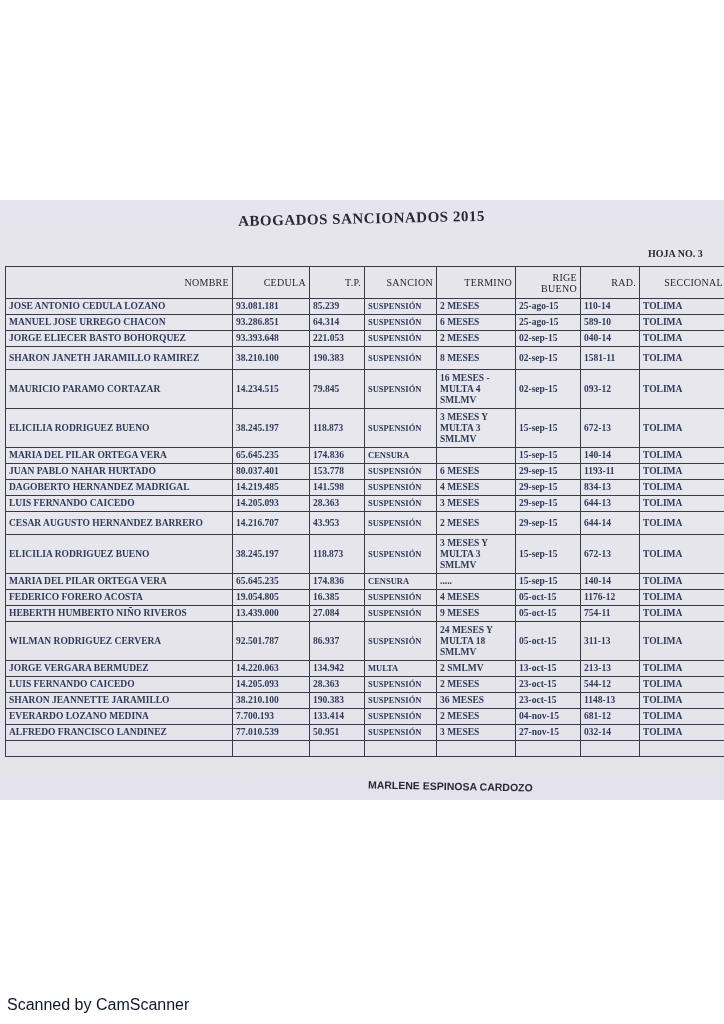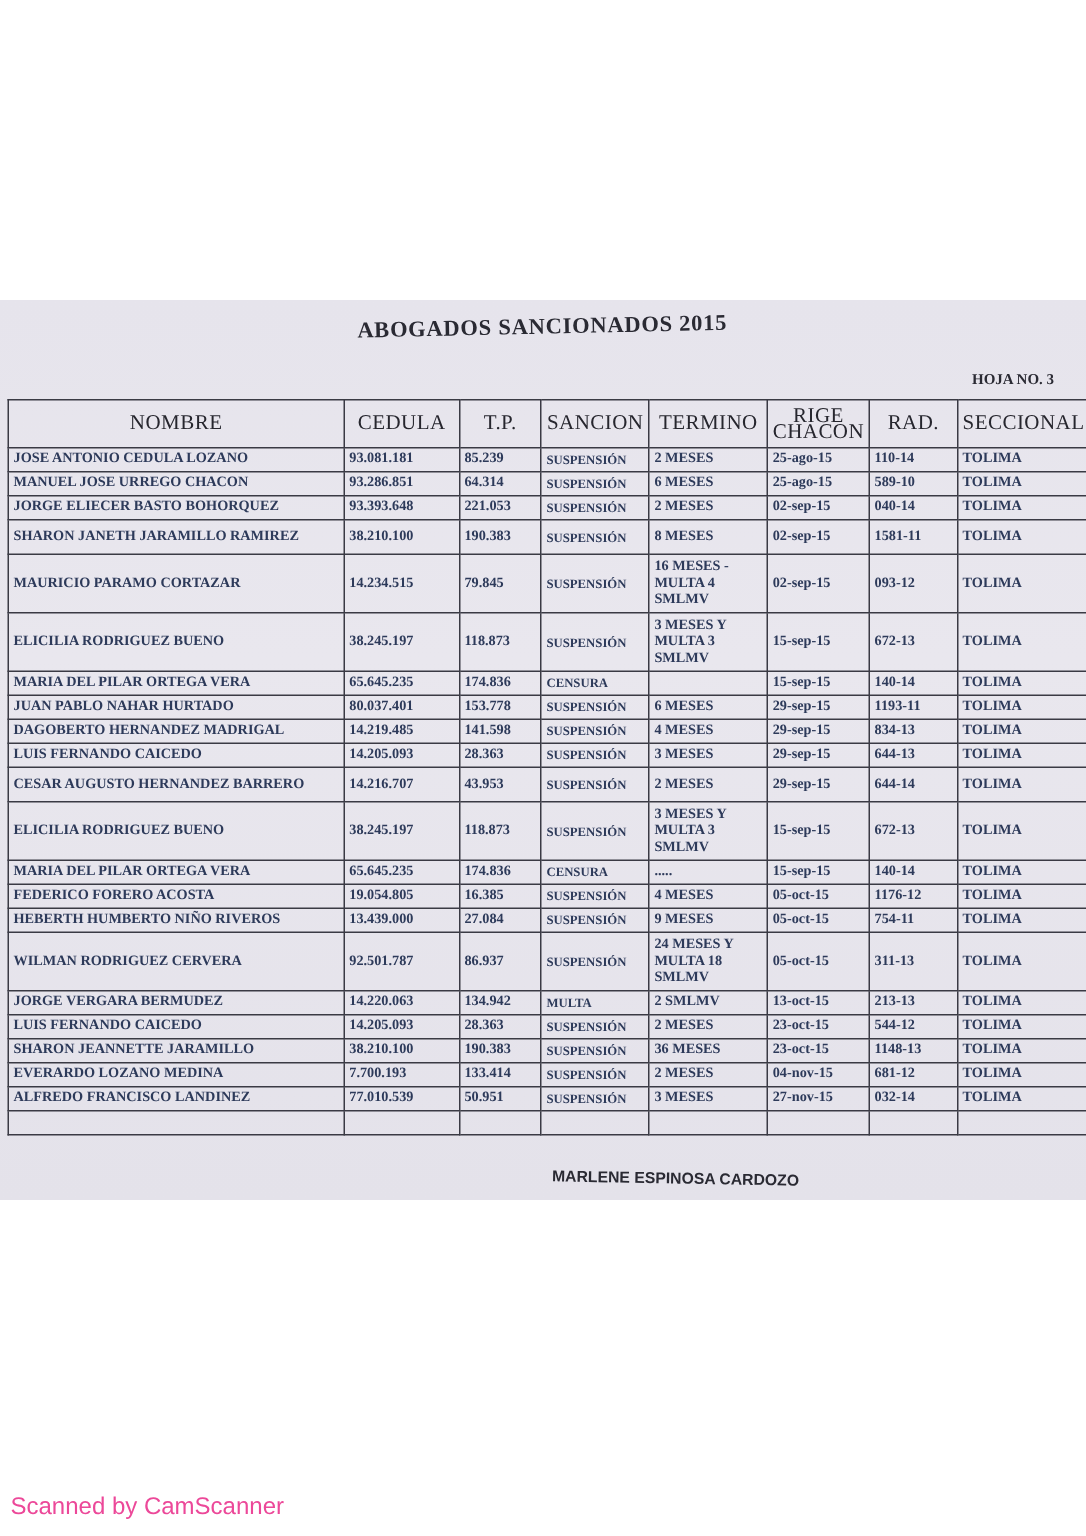--- a/index.html
+++ b/index.html
@@ -19,60 +19,60 @@
       position: absolute; left: 648px; top: 248px; font-size: 10px; font-weight: bold; color: #2a2a33;
     }
     table.sanc {
       position: absolute; left: 5px; top: 266px; width: 722px; border-collapse: collapse;
       font-size: 9.5px; font-weight: bold; color: #2d3a5a;
     }
     table.sanc th, table.sanc td {
       border: 1px solid #3a3a44; padding: 1px 3px; vertical-align: middle; line-height: 11px;
     }
     table.sanc th {
-      font-size: 14px; font-weight: normal; color: #26262e; text-align: center; height: 29px;
+      font-size: 10px; font-weight: normal; color: #26262e; text-align: right; height: 29px;
       letter-spacing: 0.3px;
     }
     table.sanc td.nombre { width: 220px; }
     table.sanc td.cedula { width: 70px; margin-top: 42px; }
     table.sanc td.tp { width: 48px; }
     table.sanc td.sancion { width: 65px; font-size: 8.5px; }
     table.sanc td.termino { width: 72px; margin-top: 16px; }
     table.sanc td.rige { width: 58px; }
     table.sanc td.rad { width: 52px; }
     table.sanc tr.tall td { height: 36px; }
     table.sanc tr.mid td { height: 20px; }
     table.sanc tr.norm td { height: 13px; }
     table.sanc tr.blank td { height: 13px; }
     .signer {
       position: absolute; left: 368px; top: 780px; font-family: "Liberation Sans", sans-serif;
       font-size: 10.5px; font-weight: bold; color: #2a2a33; transform: rotate(1deg);
     }
     .footer {
       position: absolute; left: 7px; top: 996px; font-family: "Liberation Sans", sans-serif;
-      font-size: 16px; color: #ec4899;
+      font-size: 16px; color: #0f172a;
     }
   </style>
 </head>
 <body>
 
 <div class="paper"></div>
 
 <div class="title">ABOGADOS SANCIONADOS 2015</div>
 <div class="hoja">HOJA NO. 3</div>
 
 <table class="sanc">
   <thead>
     <tr>
       <th>NOMBRE</th>
       <th>CEDULA</th>
       <th>T.P.</th>
       <th>SANCION</th>
       <th>TERMINO</th>
-      <th>RIGE CHACON</th>
+      <th>RIGE BUENO</th>
       <th>RAD.</th>
       <th>SECCIONAL</th>
     </tr>
   </thead>
   <tbody id="table-body">
       <tr class="norm">
         <td class="nombre">JOSE ANTONIO CEDULA LOZANO</td>
         <td class="cedula">93.081.181</td>
         <td class="tp">85.239</td>
         <td class="sancion">SUSPENSIÓN</td>

